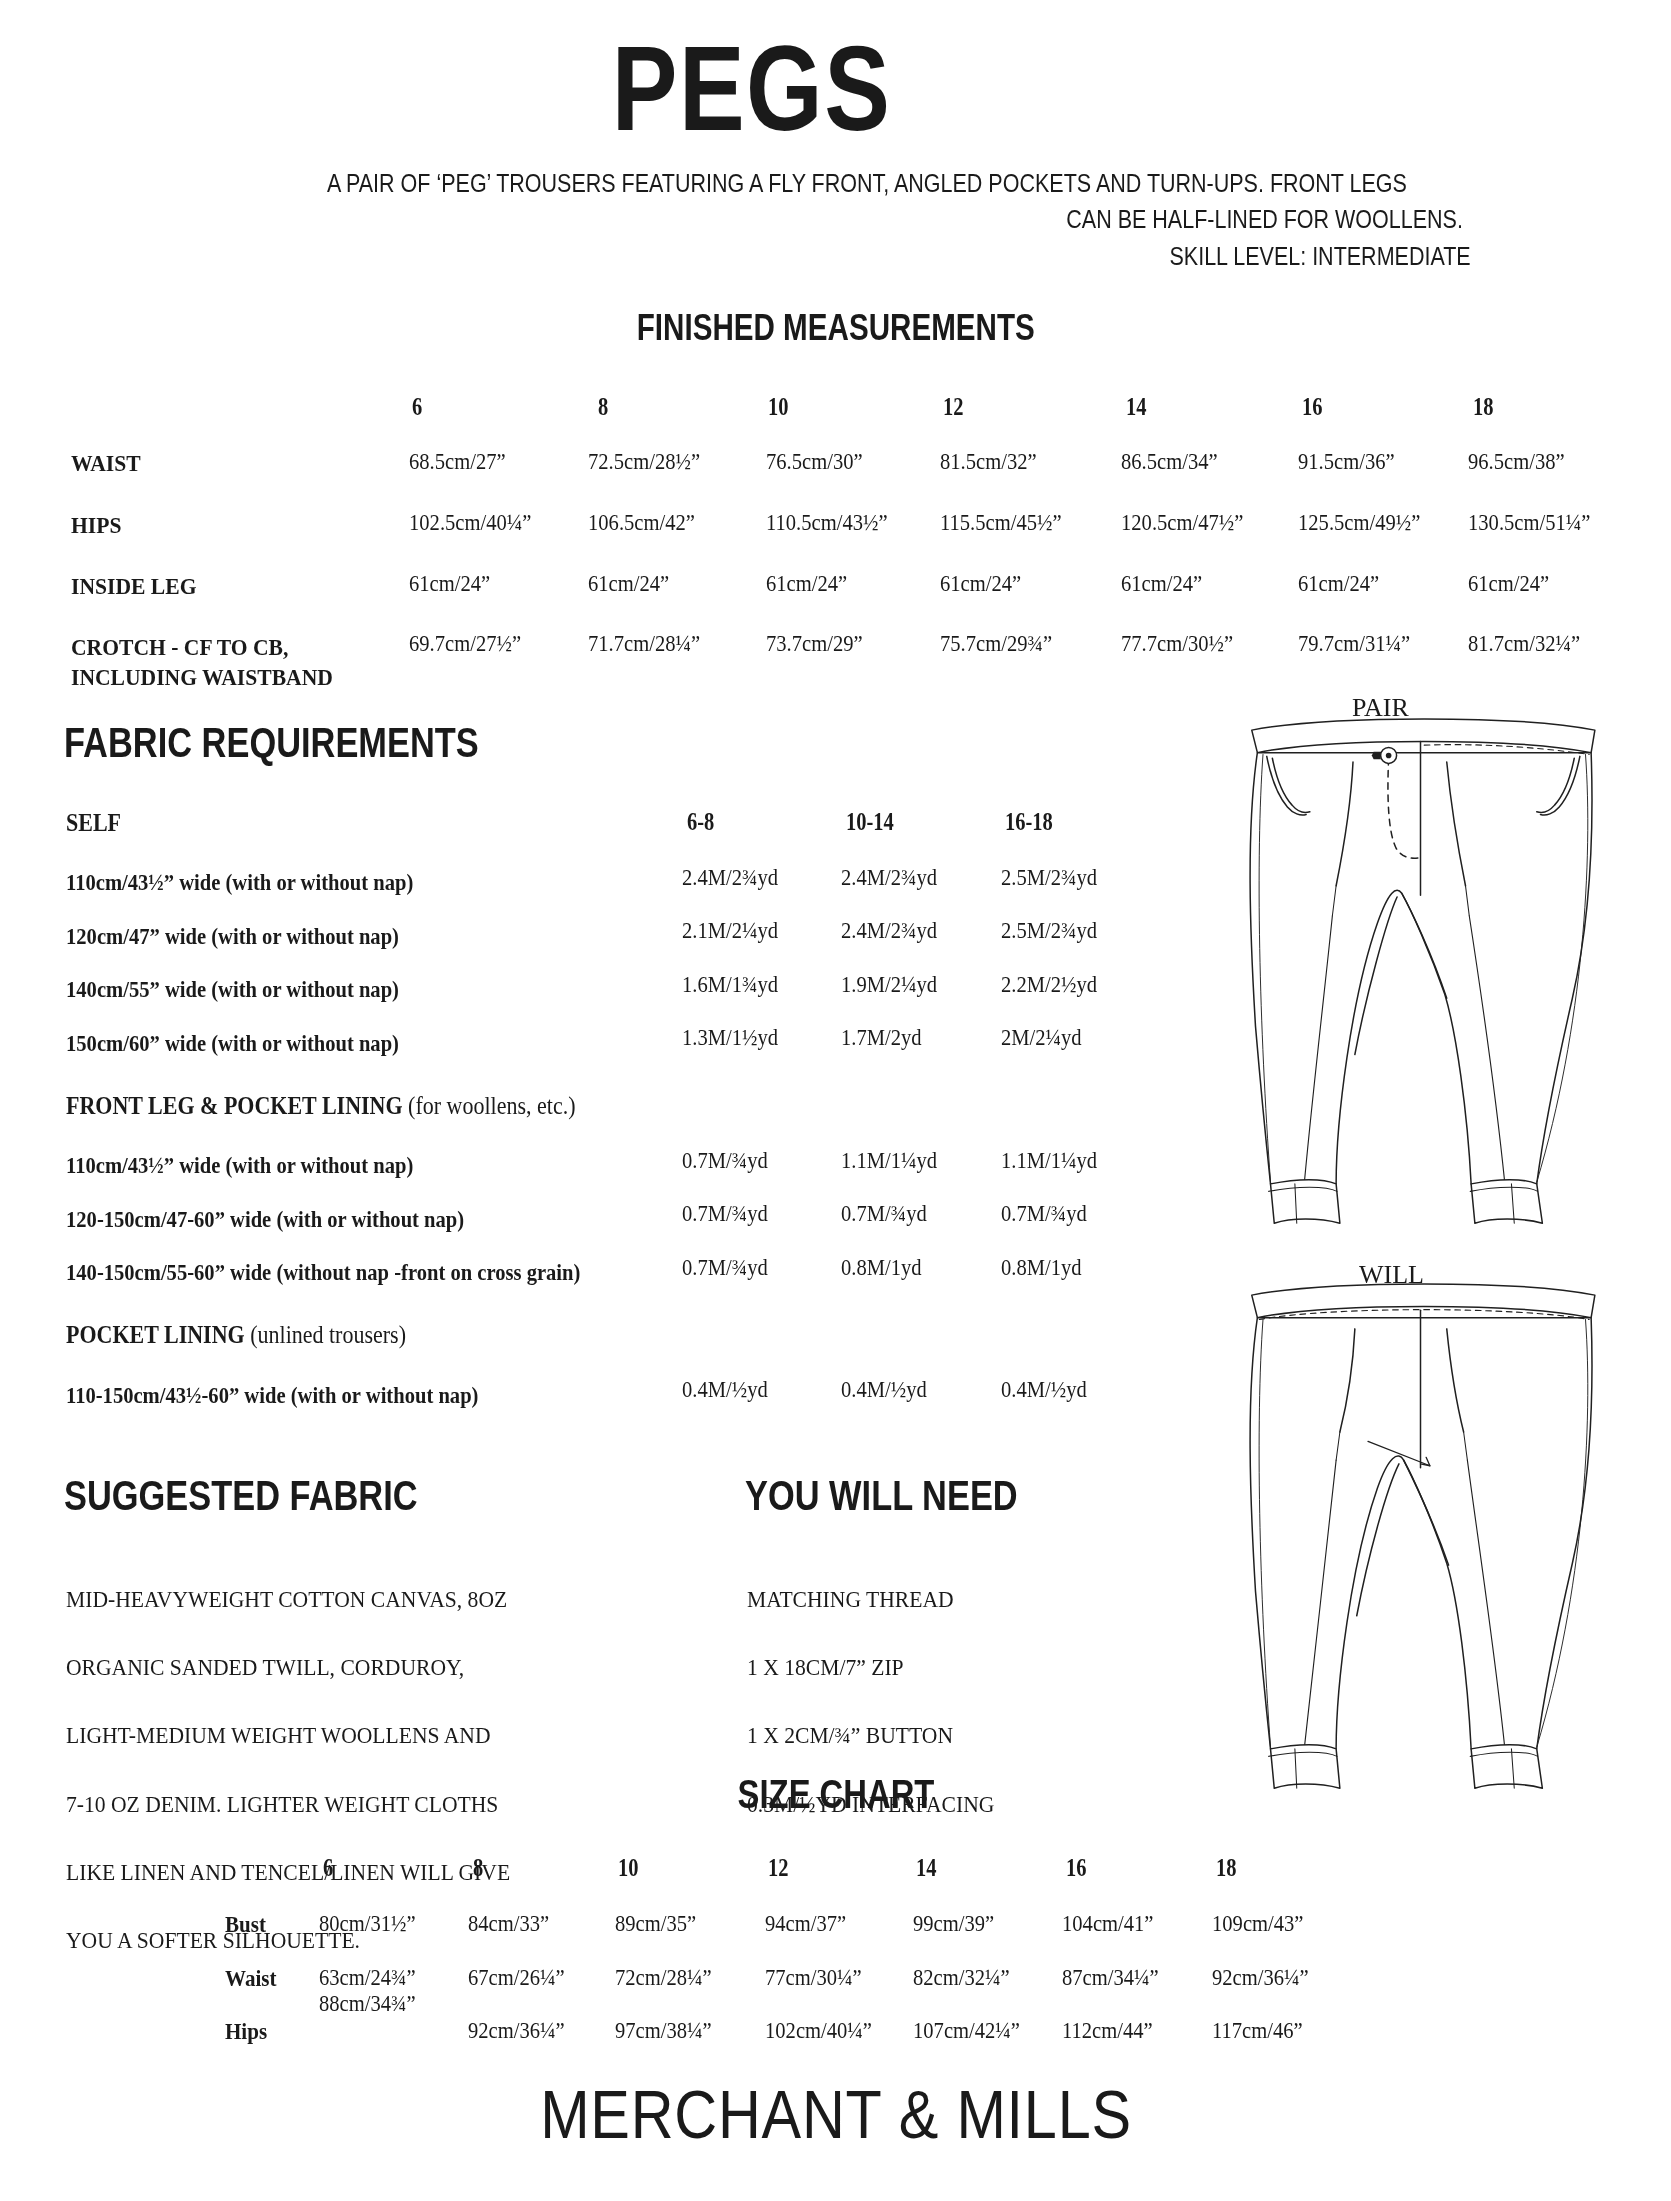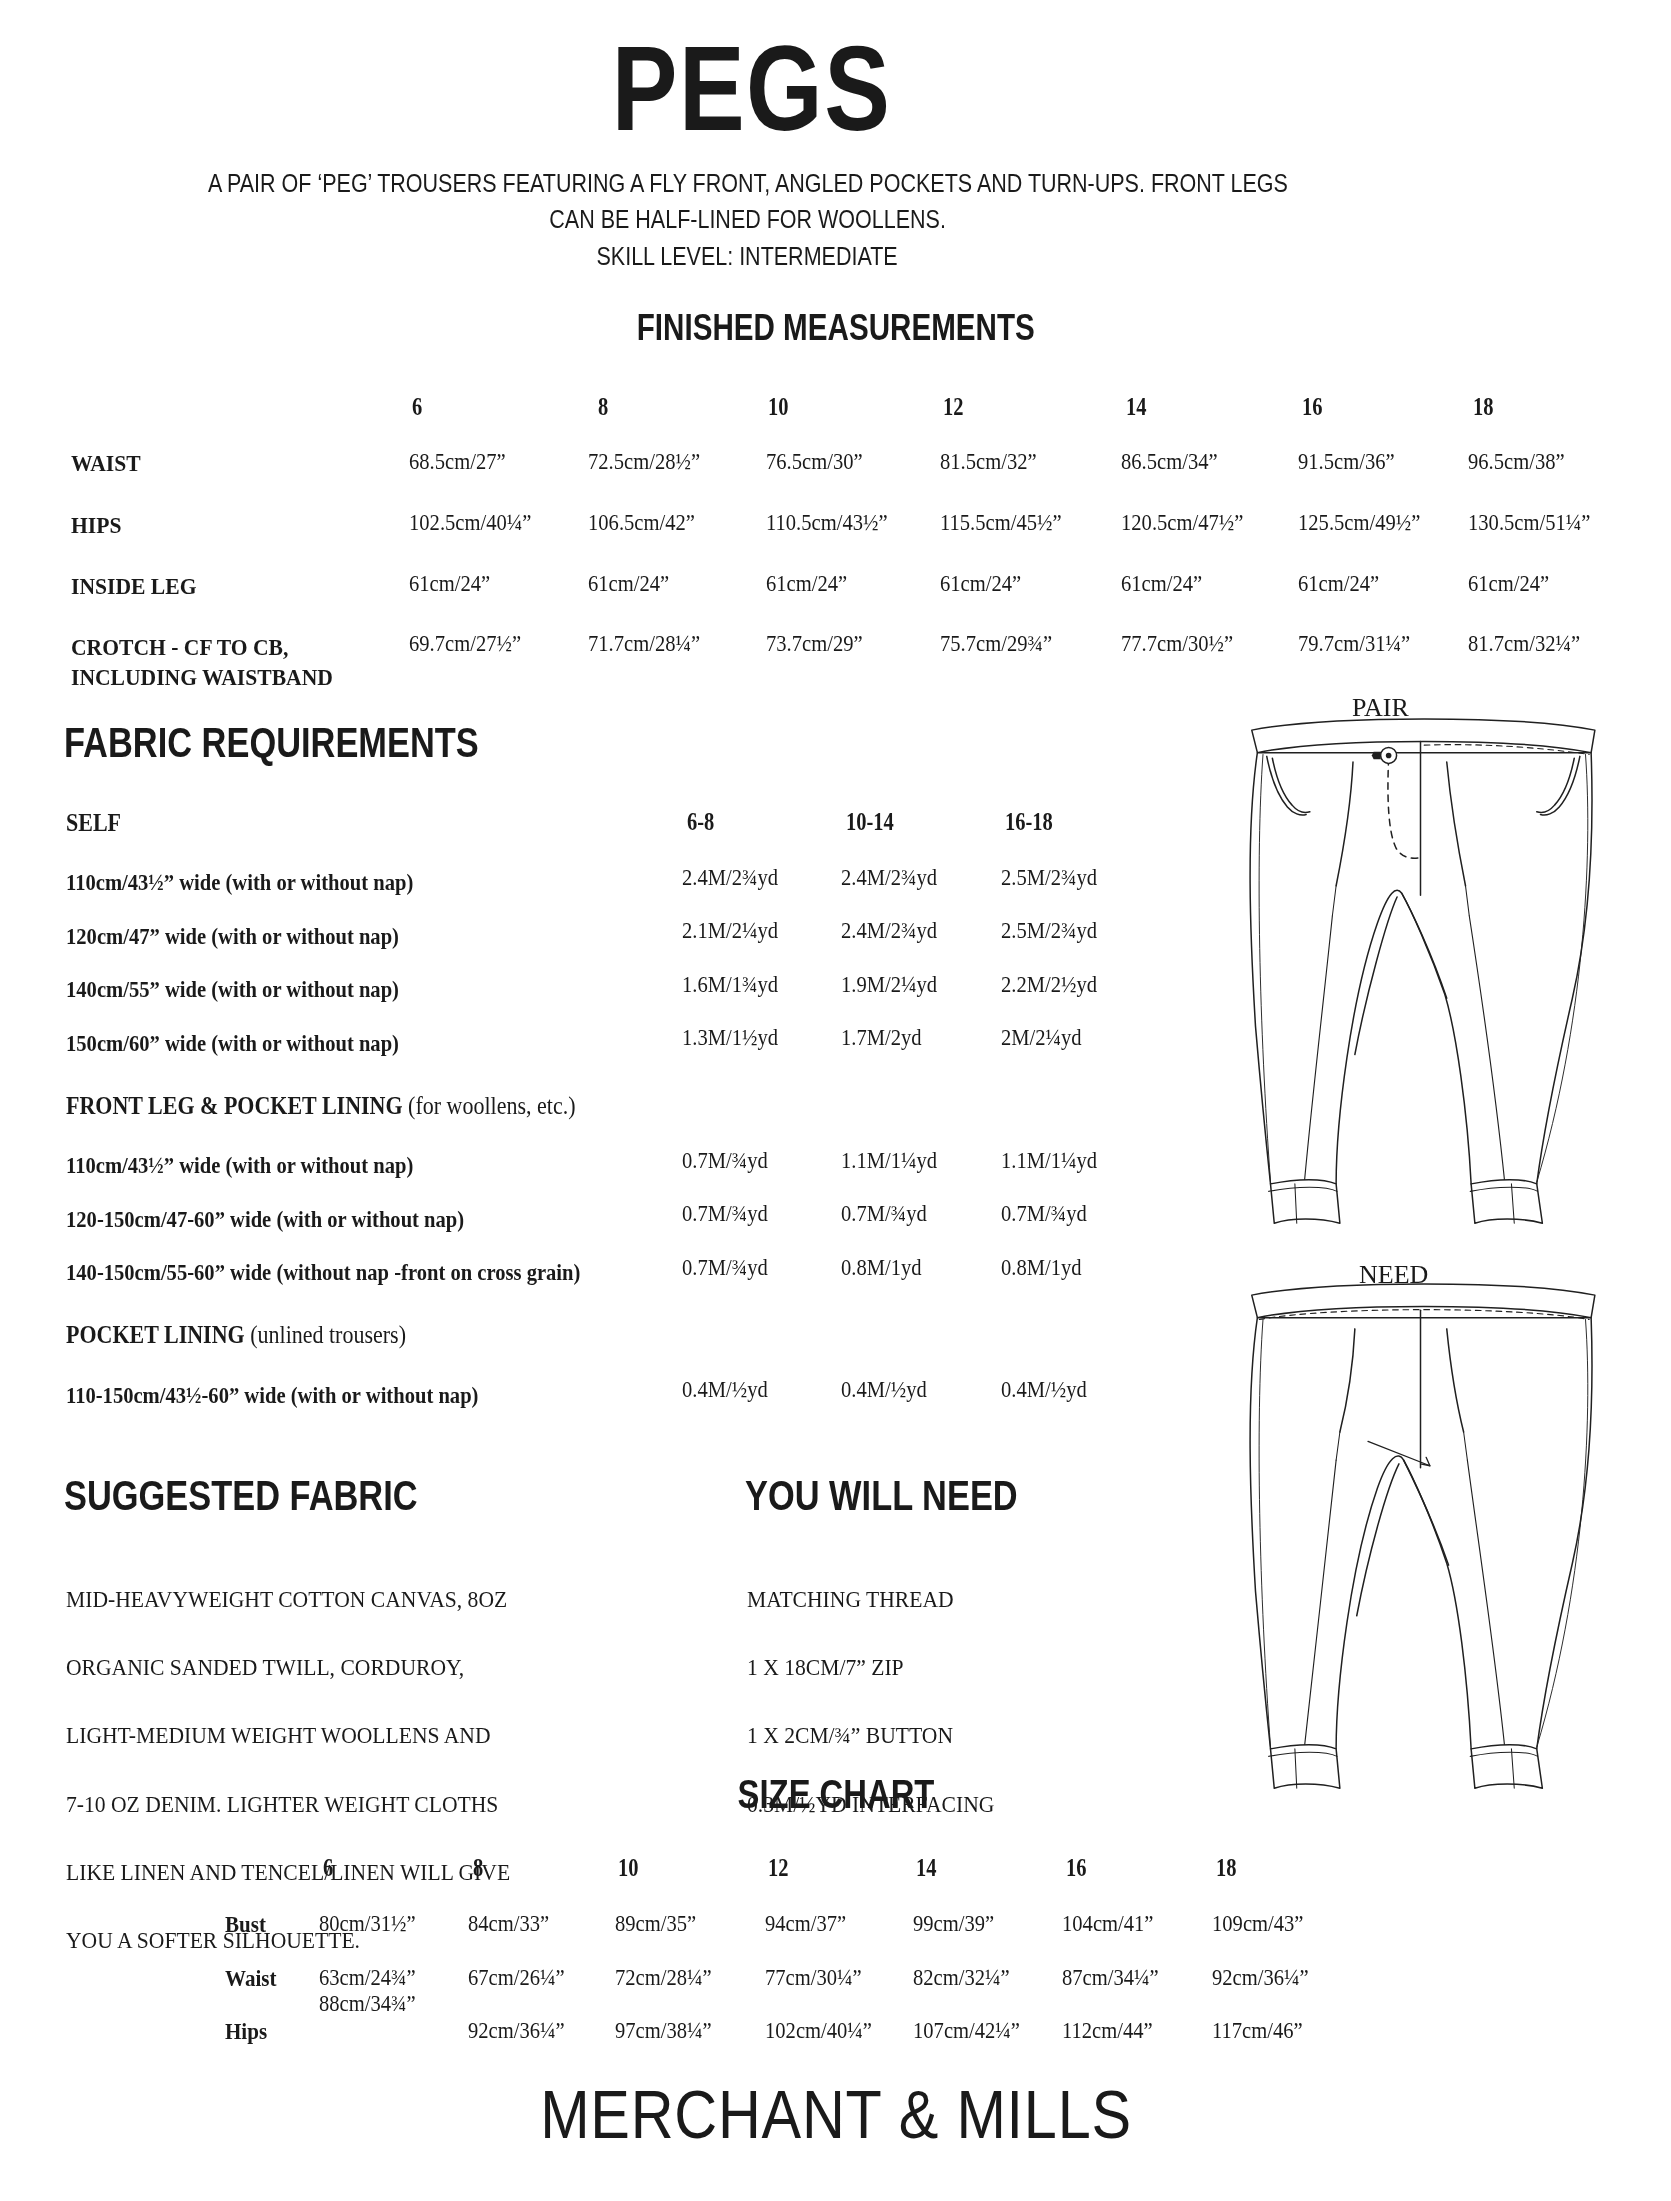--- a/index.html
+++ b/index.html
@@ -14,21 +14,21 @@
   .page { position:relative; width:1671px; height:2202px; }
 
   #title {
     position:absolute; top:28px; left:0; width:1503px;
     text-align:center; font-size:120px; line-height:1.0;
     font-weight:bold; letter-spacing:1.9px;
   }
   #title span { display:inline-block; transform:scaleX(0.82); }
 
   .subtitle {
-    position:absolute; left:0; width:1495px; text-align:center;
+    position:absolute; left:0; width:1495px; text-align:right;
     font-size:25px; font-weight:500; line-height:1.0;
   }
   .subtitle span { display:inline-block; transform:scaleX(0.86); }
 
   .section-h {
     position:absolute; font-weight:bold; font-size:39px; line-height:1;
     white-space:nowrap;
   }
   .section-h span { display:inline-block; transform:scaleX(0.80); transform-origin:left center; }
   .section-h.ctr { width:1671px; left:0; text-align:center; }
@@ -301,21 +301,21 @@
 
     <path d="M240 498 C 270 492, 296 492, 310 498 L 316 540 C 294 534, 262 534, 244 540 Z" fill="#fff"></path>
     <path d="M239 506 C 268 500, 300 500, 311 506" stroke-width="1.1"></path>
     <path d="M283 498 L 286 540" stroke-width="1.1"></path>
 
     <path d="M18 40 C 10 150, 14 330, 26 496" stroke-width="1.0"></path>
     <path d="M362 40 C 370 150, 360 330, 310 496" stroke-width="1.0"></path>
   </svg>
   </div>
 
-  <div class="viewlabel" style="left:1359px; top:1260px;"><span>NEED</span></div>
+  <div class="viewlabel" style="left:1359px; top:1260px;"><span>WILL</span></div>
 
   <div class="tech" style="left:1246px; top:1282px;">
   <svg width="394" height="525" viewBox="0 0 420 560" fill="none" stroke="#202020" stroke-width="1.6" stroke-linejoin="round" stroke-linecap="round">
 
     <path d="M6 14 C 90 -2, 290 -2, 372 14 L 368 38 C 286 22, 92 22, 12 38 Z" fill="#fff"></path>
 
     <path d="M12 38
              C 0 120, 4 230, 10 330
              C 16 400, 22 460, 26 498
              L 96 498

